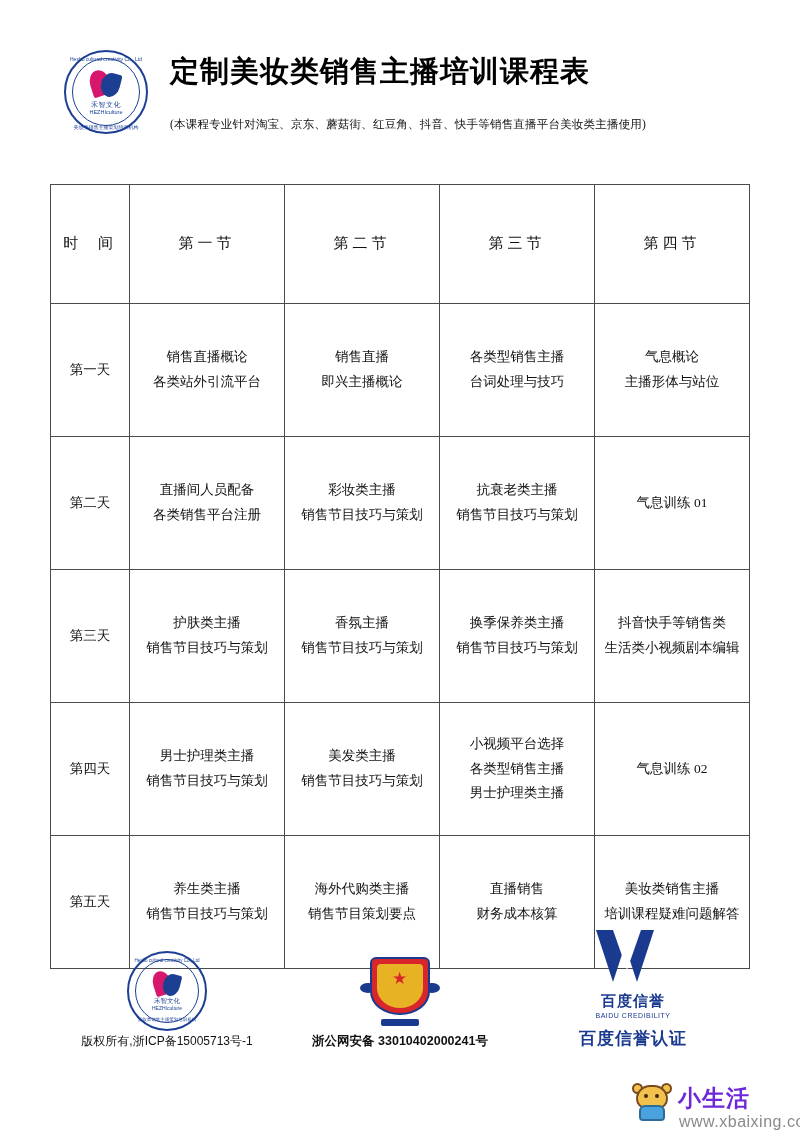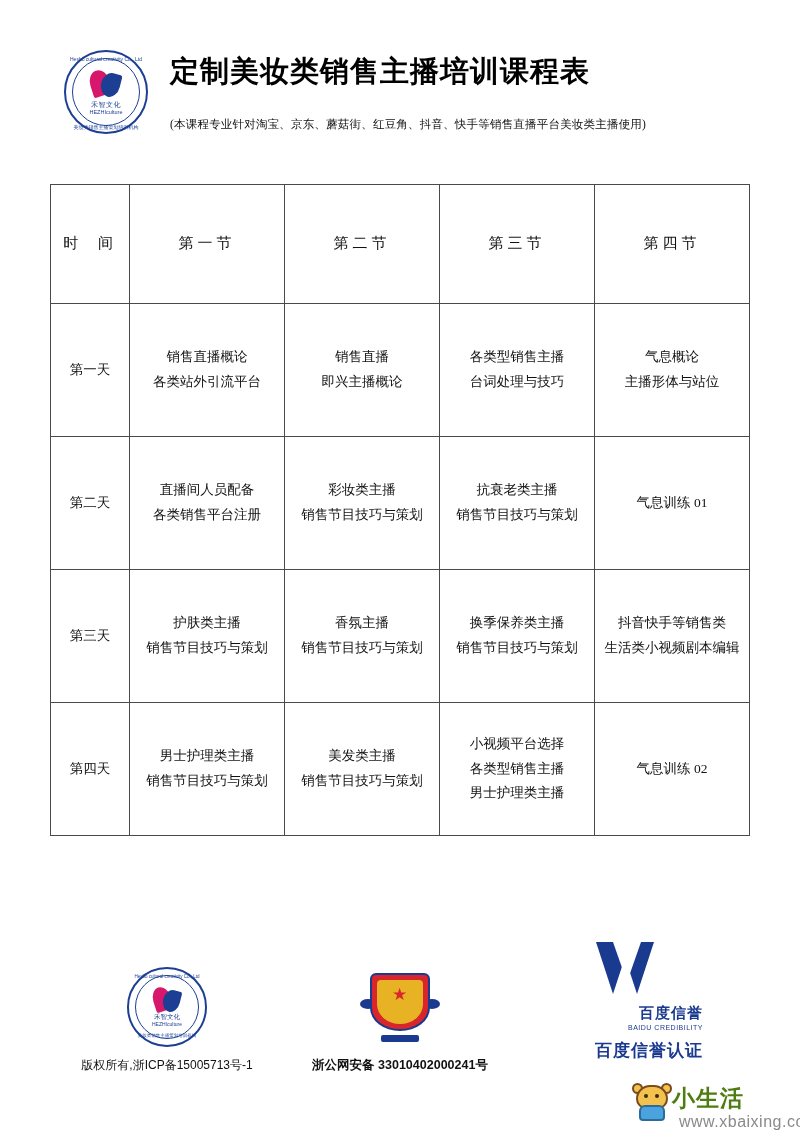--- a/index.html
+++ b/index.html
@@ -283,22 +283,22 @@
     position: absolute;
     left: 20px; bottom: 5px;
     width: 38px; height: 7px;
     background: #1a3a8f;
     border-radius: 2px;
   }
 
   
   .seal3 {
     width: 140px;
-    margin: 12px auto;
-    text-align: right;
+    margin: 0 auto;
+    text-align: center;
   }
   .seal3 .v-mark {
     width: 74px;
     height: 58px;
     margin: 0 auto 4px auto;
     position: relative;
   }
   .seal3 .v1, .seal3 .v2 {
     position: absolute;
     top: 0;
@@ -334,21 +334,21 @@
   .seal3 .b-cert {
     font-size: 17px;
     font-weight: bold;
     color: #1a3a8f;
     font-family: "Liberation Sans", sans-serif;
     margin-top: 8px;
     letter-spacing: 1px;
   }
 
   .badge-caption {
-    margin-top: 10px;
+    margin-top: 2px;
     font-size: 12.5px;
     color: #111;
     font-family: "Liberation Sans", sans-serif;
     font-weight: bold;
   }
   .badge-caption.small {
     font-weight: normal;
     font-size: 12px;
   }
   .badge-3 .badge-caption { visibility: hidden; height: 0; margin: 0; }
@@ -399,25 +399,25 @@
     position: absolute;
     top: 11px;
     width: 4px; height: 4px;
     background: #3a2a12;
     border-radius: 50%;
   }
   .wm-eye-l { left: 12px; }
   .wm-eye-r { left: 23px; }
   .wm-title {
     position: absolute;
-    left: 40px;
+    left: 46px;
     top: 2px;
     font-size: 23px;
     font-weight: bold;
-    color: #4d7c0f;
+    color: #6d28d9;
     font-family: "Liberation Sans", sans-serif;
     letter-spacing: 1px;
   }
   .wm-sub {
     position: absolute;
     left: 47px;
     top: 32px;
     font-size: 16px;
     color: #8a8a8a;
     font-family: "Liberation Sans", sans-serif;
@@ -531,20 +531,39 @@
         <td>
           <span class="cellline">小视频平台选择</span>
           <span class="cellline">各类型销售主播</span>
           <span class="cellline">男士护理类主播</span>
         </td>
         <td>
           <span class="cellline">气息训练 02</span>
         </td>
       </tr>
 
+      <tr>
+        <td class="daycell">第五天</td>
+        <td>
+          <span class="cellline">养生类主播</span>
+          <span class="cellline">销售节目技巧与策划</span>
+        </td>
+        <td>
+          <span class="cellline">海外代购类主播</span>
+          <span class="cellline">销售节目策划要点</span>
+        </td>
+        <td>
+          <span class="cellline">直播销售</span>
+          <span class="cellline">财务成本核算</span>
+        </td>
+        <td>
+          <span class="cellline">美妆类销售主播</span>
+          <span class="cellline">培训课程疑难问题解答</span>
+        </td>
+      </tr>
     </tbody>
   </table>
 </div>
 
 <div class="footer">
   <div class="badges">
 
     <div class="badge badge-1">
       <div class="seal1">
         <div class="c-out"></div>

